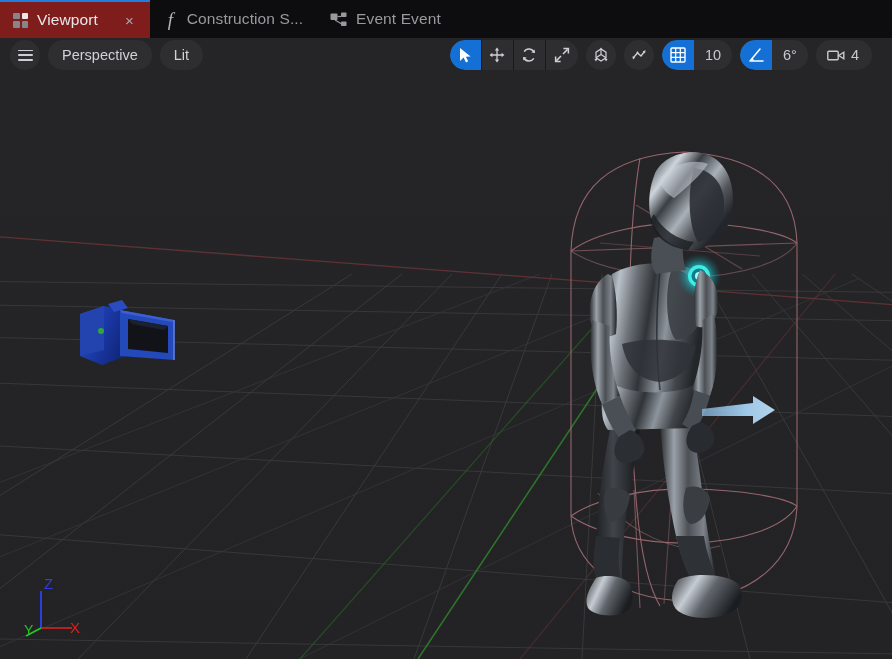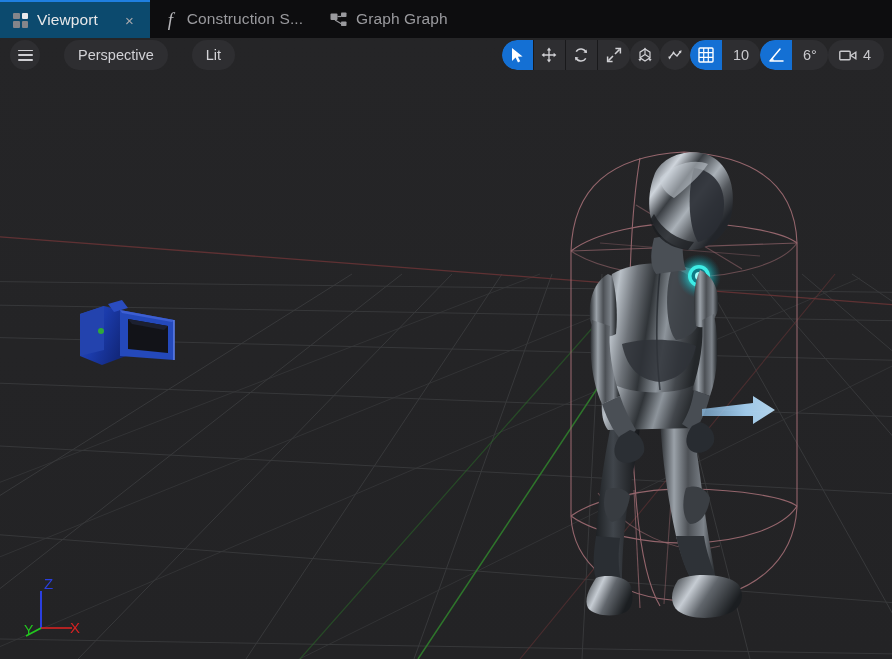--- a/index.html
+++ b/index.html
@@ -18,21 +18,21 @@
     display: flex; align-items: stretch;
   }
   .tab {
     display: flex; align-items: center; gap: 9px;
     padding: 0 14px 0 13px;
     position: relative;
     font-size: 15.5px; color: #9a9a9e;
     cursor: pointer; white-space: nowrap;
   }
   .tab.active {
-    background: #0c4a6e;
+    background: #7f1d1d;
     color: #e8e8ea;
     border-top: 2px solid #1f7fe0;
   }
   .tab-label { letter-spacing: .1px; }
   .tab-close {
     margin-left: 16px; font-size: 15px; color: #a8a8ac;
     line-height: 1; width: 13px; text-align: center;
   }
 
   
@@ -57,22 +57,22 @@
     background: #242426;
     overflow: hidden;
   }
   .vp-svg { position: absolute; inset: 0; width: 892px; height: 621px; }
 
   
   .tb {
     position: absolute; display: flex; align-items: center;
     height: 32px; z-index: 40;
   }
-  .tb-left { left: 10px; top: 1px; gap: 24px; }
-  .tb-right { right: 8px; top: 1px; }
+  .tb-left { left: 10px; top: 1px; gap: 8px; }
+  .tb-right { right: 20px; top: 1px; gap: 8px; }
 
   .pill {
     height: 30px; border-radius: 15px;
     background: #2e2e31;
     display: flex; align-items: center;
     color: #d2d2d6; font-size: 14.5px;
     padding: 0 14px; cursor: pointer; white-space: nowrap;
   }
   .round-btn {
     width: 30px; height: 30px; border-radius: 50%;
@@ -143,21 +143,21 @@
     <div class="tab">
       <span class="ico-nodes">
         <svg viewBox="0 0 17 15" width="17" height="15">
           <rect x="0.5" y="1.5" width="7" height="6.5" rx="1" fill="#9a9a9e"></rect>
           <rect x="11" y="0.5" width="5.5" height="4.5" rx="0.8" fill="#9a9a9e"></rect>
           <rect x="11" y="9.5" width="5.5" height="4.5" rx="0.8" fill="#9a9a9e"></rect>
           <path d="M7.5 4.5 H11" stroke="#9a9a9e" stroke-width="1.2" fill="none"></path>
           <path d="M5 8 L11.3 11.8" stroke="#9a9a9e" stroke-width="1.2" fill="none"></path>
         </svg>
       </span>
-      <span class="tab-label">Graph Graph</span>
+      <span class="tab-label">Event Event</span>
     </div>
   </div>
 
   <div class="viewport">
 
     <svg class="vp-svg" viewBox="0 0 892 621">
       <defs>
         <linearGradient id="skyG" x1="0" y1="0" x2="0" y2="1">
           <stop offset="0" stop-color="#252527"></stop>
           <stop offset="1" stop-color="#232325"></stop>

